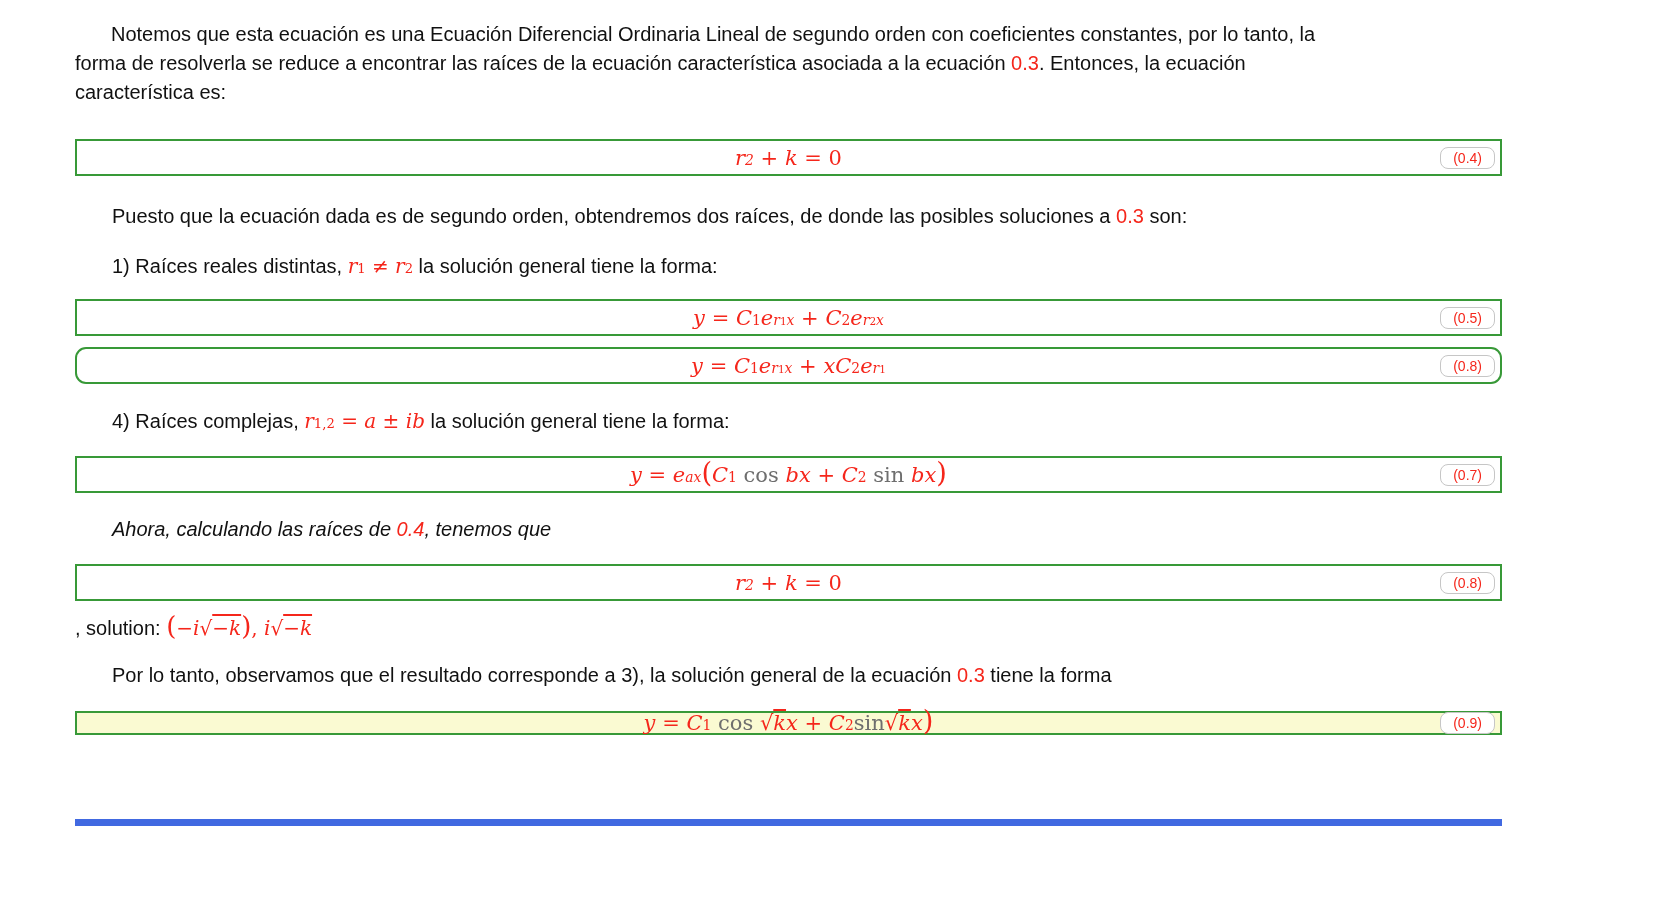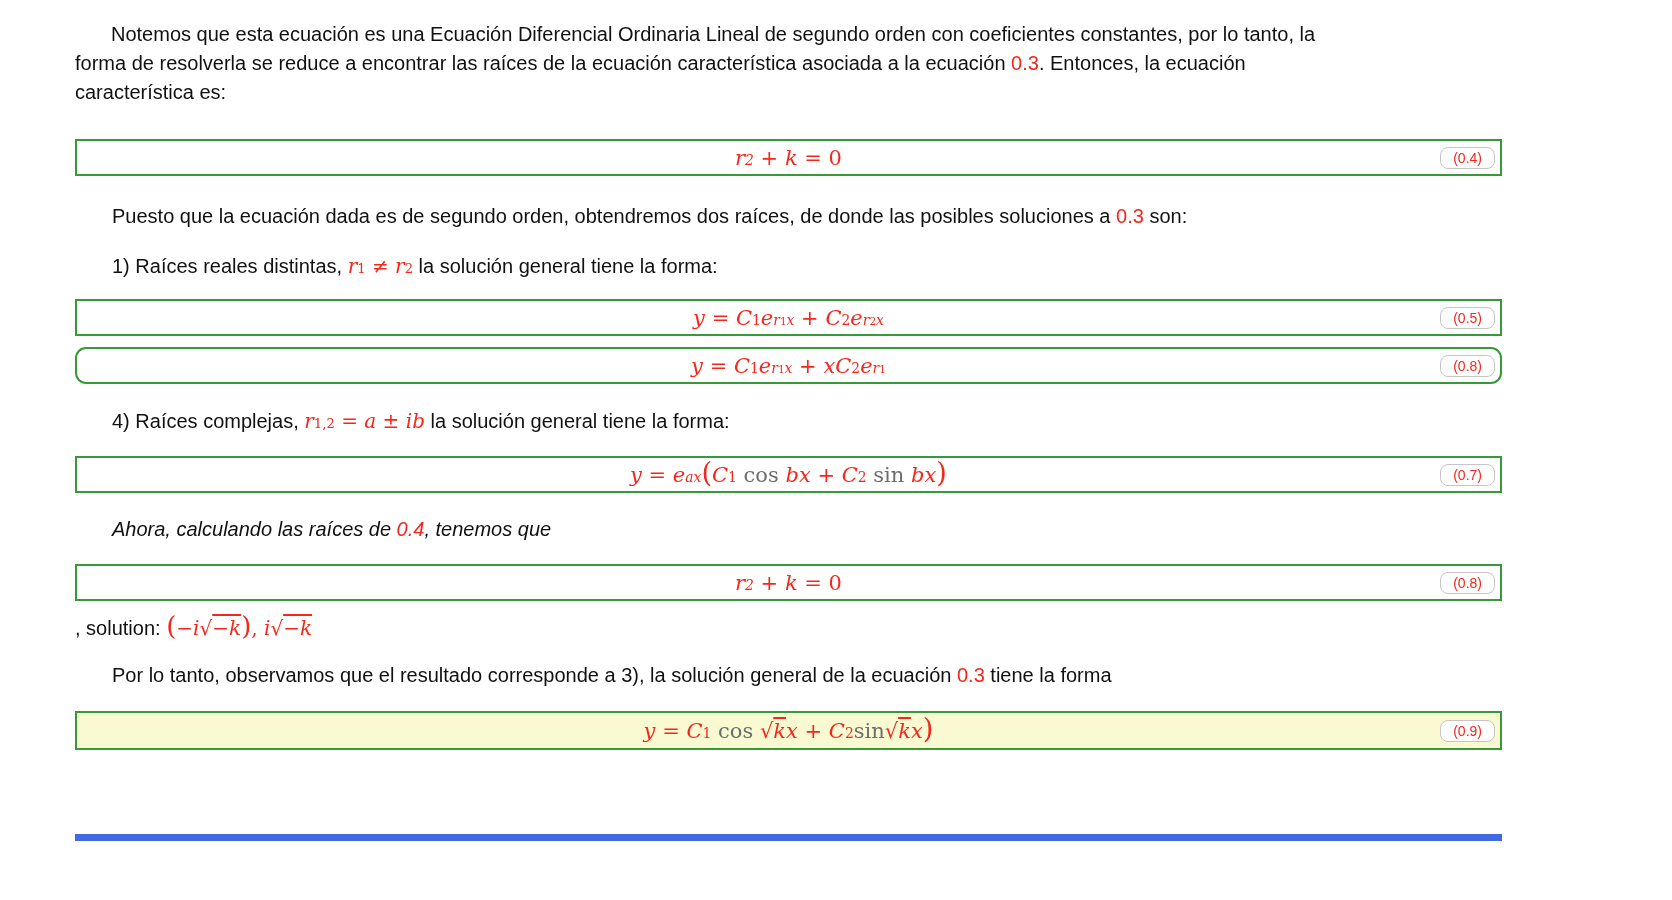--- a/index.html
+++ b/index.html
@@ -20,21 +20,21 @@
   .item{margin-top:21px;padding-left:37px;font-size:20px;line-height:29px;}
   .item2{margin-top:22px;}
   .item3{margin-top:23px;}
   .p3{margin-top:22px;padding-left:37px;font-style:italic;}
   .sol{margin-top:10px;font-size:20px;line-height:34px;}
   .p4{margin-top:16px;padding-left:37px;}
 
   .eqbox{position:relative;box-sizing:border-box;height:37px;
          border:2px solid var(--green);background:#ffffff;
          display:flex;align-items:center;justify-content:center;}
-  .eqbox.hl{background:var(--yellow);height:39px;}
+  .eqbox.hl{background:var(--yellow);height:24px;}
   .eb1{margin-top:32px;}
   .eb2{margin-top:18px;}
   .eb3{margin-top:11px;border-radius:11px;}
   .eb4{margin-top:20px;}
   .eb5{margin-top:20px;}
   .eb6{margin-top:21px;}
   .eq{font-size:21px;line-height:1;white-space:nowrap;}
   .eqlabel{position:absolute;right:5px;top:50%;transform:translateY(-50%);
            background:#ffffff;border:1.5px solid var(--chipborder);border-radius:8px;
            padding:2px 12px;font-size:14px;color:var(--red);

